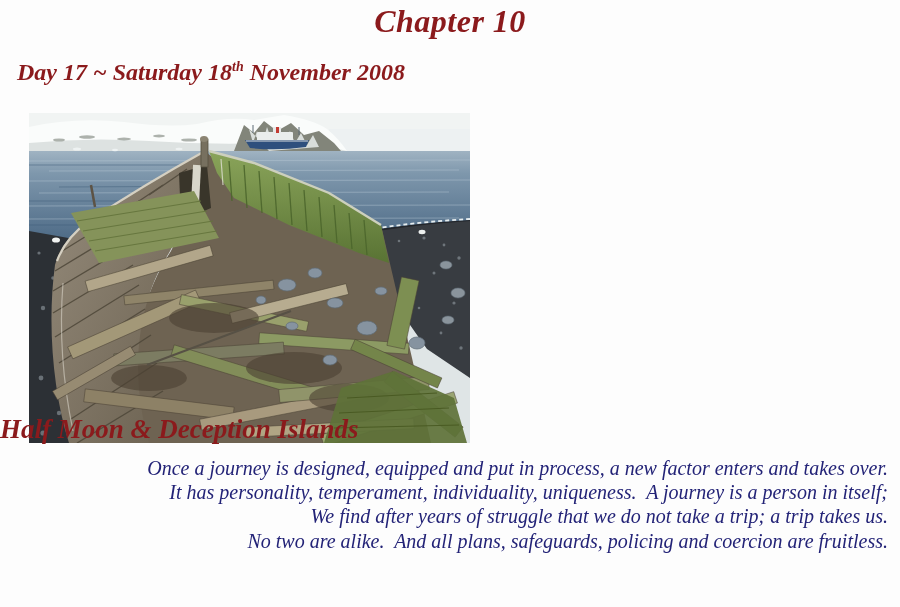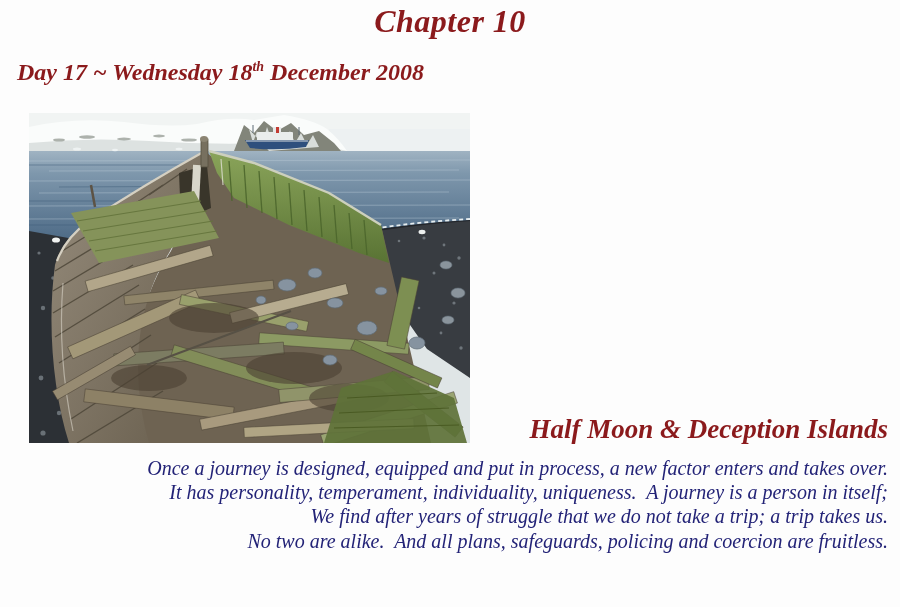--- a/index.html
+++ b/index.html
@@ -22,36 +22,36 @@
     position:absolute;top:59px;left:17px;
     font-size:24px;font-weight:bold;font-style:italic;color:var(--maroon);
   }
   .date-line sup{font-size:.58em;line-height:0;font-style:italic;}
   .photo-frame{
     position:absolute;left:29px;top:113px;width:441px;height:330px;
     overflow:hidden;background:#dfe5e6;
   }
   .photo-frame svg{display:block;}
   .location-title{
-    position:absolute;top:414px;left:0;right:12px;text-align:right;
+    position:absolute;top:414px;left:0;right:12px;text-align:left;
     font-size:27px;font-weight:bold;font-style:italic;color:var(--maroon);
   }
   .quote{
     position:absolute;top:456px;left:0;right:12px;text-align:right;
     color:var(--navy);font-size:20px;font-style:italic;line-height:24.2px;
   }
   .quote-line{white-space:pre-wrap;font-family:Liberation Serif, serif;}
   .attribution{font-style:normal;white-space:pre-wrap;}
 </style>
 </head>
 <body>
 
 <div class="chapter-title">Chapter 10</div>
 
-<div class="date-line"><span>Day 17 ~ Wednesday 18</span><sup>th</sup><span> December 2008</span></div>
+<div class="date-line"><span>Day 17 ~ Saturday 18</span><sup>th</sup><span> November 2008</span></div>
 
 <div class="photo-frame" title="Derelict wooden whaling boat filled with broken planks on a dark pebble beach; calm blue-grey sea, snow-covered mountains and a blue expedition ship on the horizon.">
   <svg width="441" height="330" viewBox="0 0 441 330" xmlns="http://www.w3.org/2000/svg">
     <defs>
       <linearGradient id="sea" x1="0" y1="0" x2="0" y2="1">
         <stop offset="0" stop-color="#a0b3c2"></stop>
         <stop offset="0.25" stop-color="#7e97ac"></stop>
         <stop offset="1" stop-color="#4d6a86"></stop>
       </linearGradient>
       <linearGradient id="greenwall" x1="0" y1="0" x2="0" y2="1">

